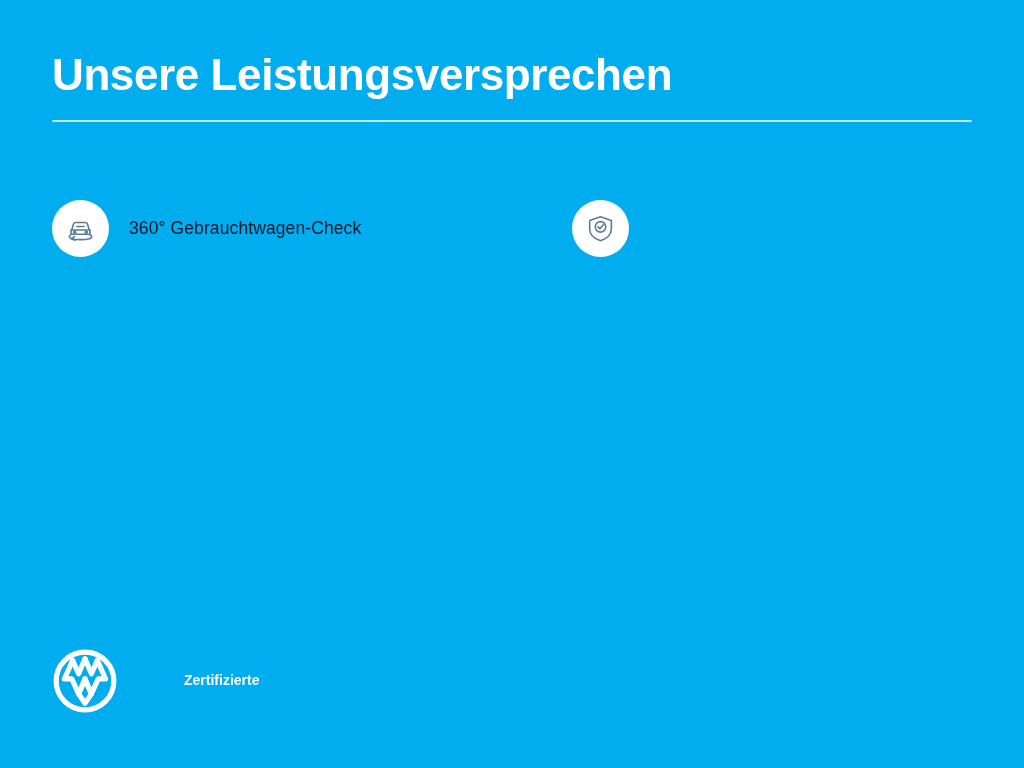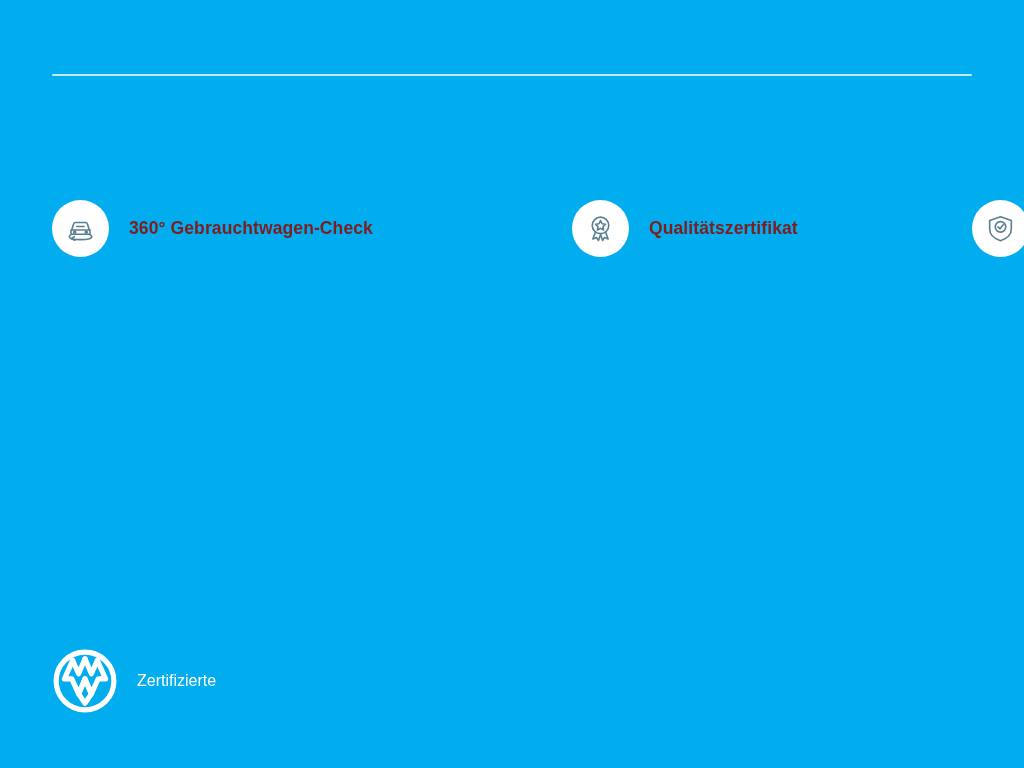--- a/index.html
+++ b/index.html
@@ -76,22 +76,22 @@
   }
   .icon-circle svg * {
     stroke:#5b7d92;
     stroke-width:1.55;
     stroke-linecap:round;
     stroke-linejoin:round;
     fill:none;
   }
   .feature-label {
     font-size:17.5px;
-    font-weight:700;
-    color:#7f1d1d;
+    font-weight:400;
+    color:#0f172a;
     letter-spacing:0.1px;
     white-space:nowrap;
   }
 
   
   .brand {
     position:absolute;
     left:52px;
     top:648px;
     display:flex;
@@ -105,64 +105,55 @@
   }
   .vw-logo circle,
   .vw-logo path {
     fill:none;
     stroke:#ffffff;
     stroke-width:5;
     stroke-linecap:round;
     stroke-linejoin:round;
   }
   .brand-text {
-    font-size:16px;
-    font-weight:400;
+    font-size:14px;
+    font-weight:700;
     color:#ffffff;
     line-height:1.42;
+    margin-left:47px;
   }
   .brand-text span { display:block; white-space:nowrap; }
 </style>
 </head>
 <body>
 
 <div class="page">
 
   <div class="header">
+    <div class="page-title">Unsere Leistungsversprechen</div>
     <div class="title-divider"></div>
   </div>
 
   <div class="features">
 
     <div class="feature">
       <span class="icon-circle">
         <svg viewBox="0 0 32 32">
           <path d="M7.5 17.5 L9.2 11.8 C9.5 10.8 10.3 10.2 11.3 10.2 L20.7 10.2 C21.7 10.2 22.5 10.8 22.8 11.8 L24.5 17.5"></path>
           <path d="M6.8 17.5 L25.2 17.5 L25.2 21.6 L6.8 21.6 Z"></path>
           <circle cx="10.4" cy="19.6" r="1"></circle>
           <circle cx="21.6" cy="19.6" r="1"></circle>
           <path d="M12.5 14.1 L19.5 14.1"></path>
           <path d="M6.8 21.9 C4.6 23.2 4.4 25.0 7.5 25.9 C11.6 27.1 20.6 27.1 24.8 25.9 C27.6 25.1 27.5 23.4 25.4 22.1"></path>
           <path d="M10.6 27.3 L7.1 25.9 L10.1 23.9"></path>
         </svg>
       </span>
       <span class="feature-label">360° Gebrauchtwagen-Check</span>
     </div>
 
-    <div class="feature">
-      <span class="icon-circle">
-        <svg viewBox="0 0 32 32">
-          <circle cx="16" cy="13" r="8"></circle>
-          <path d="M16 8.4 L17.5 11.4 L20.8 11.9 L18.4 14.2 L19 17.5 L16 15.9 L13 17.5 L13.6 14.2 L11.2 11.9 L14.5 11.4 Z"></path>
-          <path d="M11.2 19.3 L8.6 26.2 L12.2 24.8 L14.0 27.6 L16.1 22.0"></path>
-          <path d="M20.8 19.3 L23.4 26.2 L19.8 24.8 L18.0 27.6 L16.1 22.0"></path>
-        </svg>
-      </span>
-      <span class="feature-label">Qualitätszertifikat</span>
-    </div>
 
     <div class="feature">
       <span class="icon-circle">
         <svg viewBox="0 0 32 32">
           <path d="M16 4.5 L26.5 8.2 L26.5 16.4 C26.5 22.0 21.9 25.8 16 27.8 C10.1 25.8 5.5 22.0 5.5 16.4 L5.5 8.2 Z"></path>
           <circle cx="16" cy="14.4" r="5.1"></circle>
           <path d="M13.6 14.4 L15.4 16.3 L18.7 12.4"></path>
         </svg>
       </span>
 

